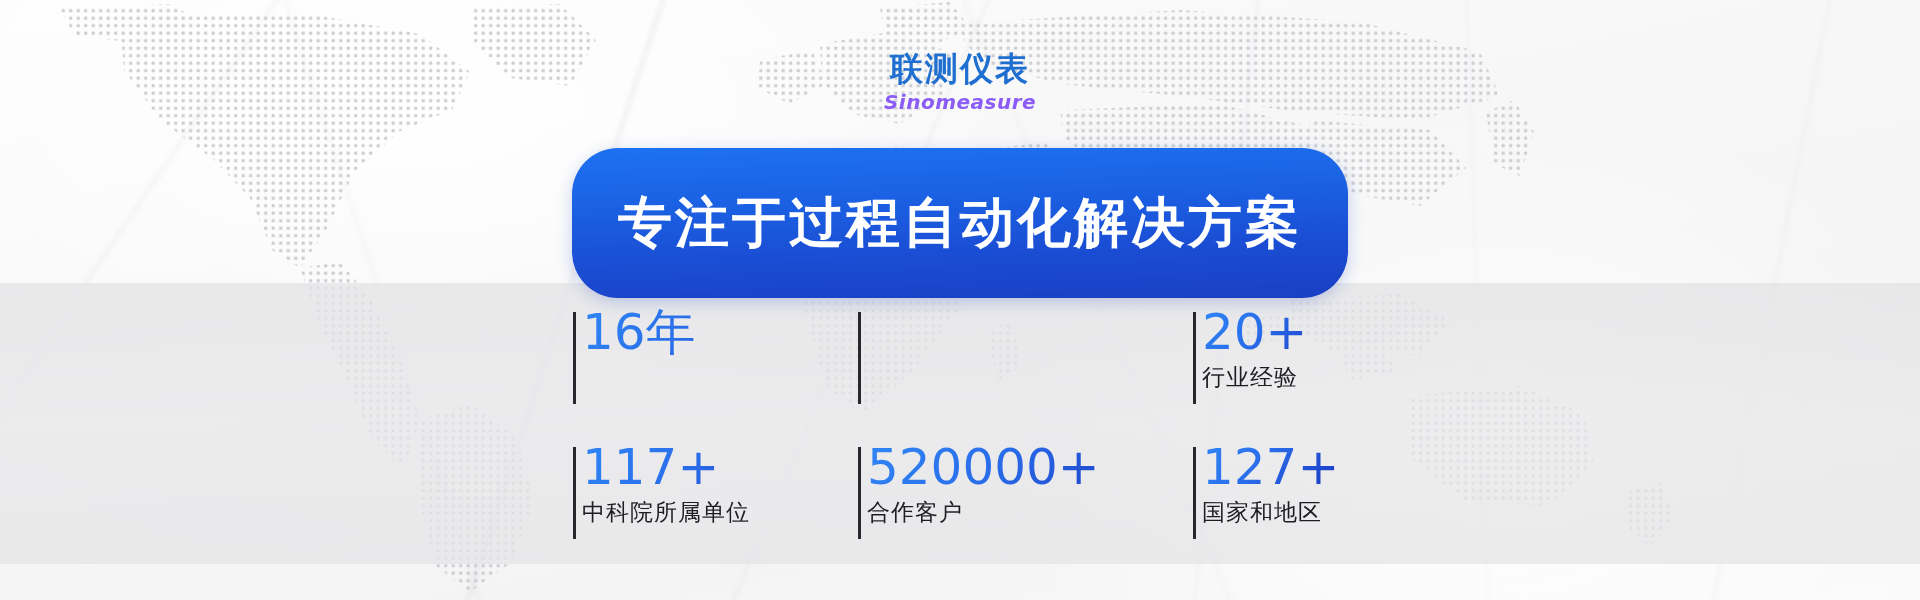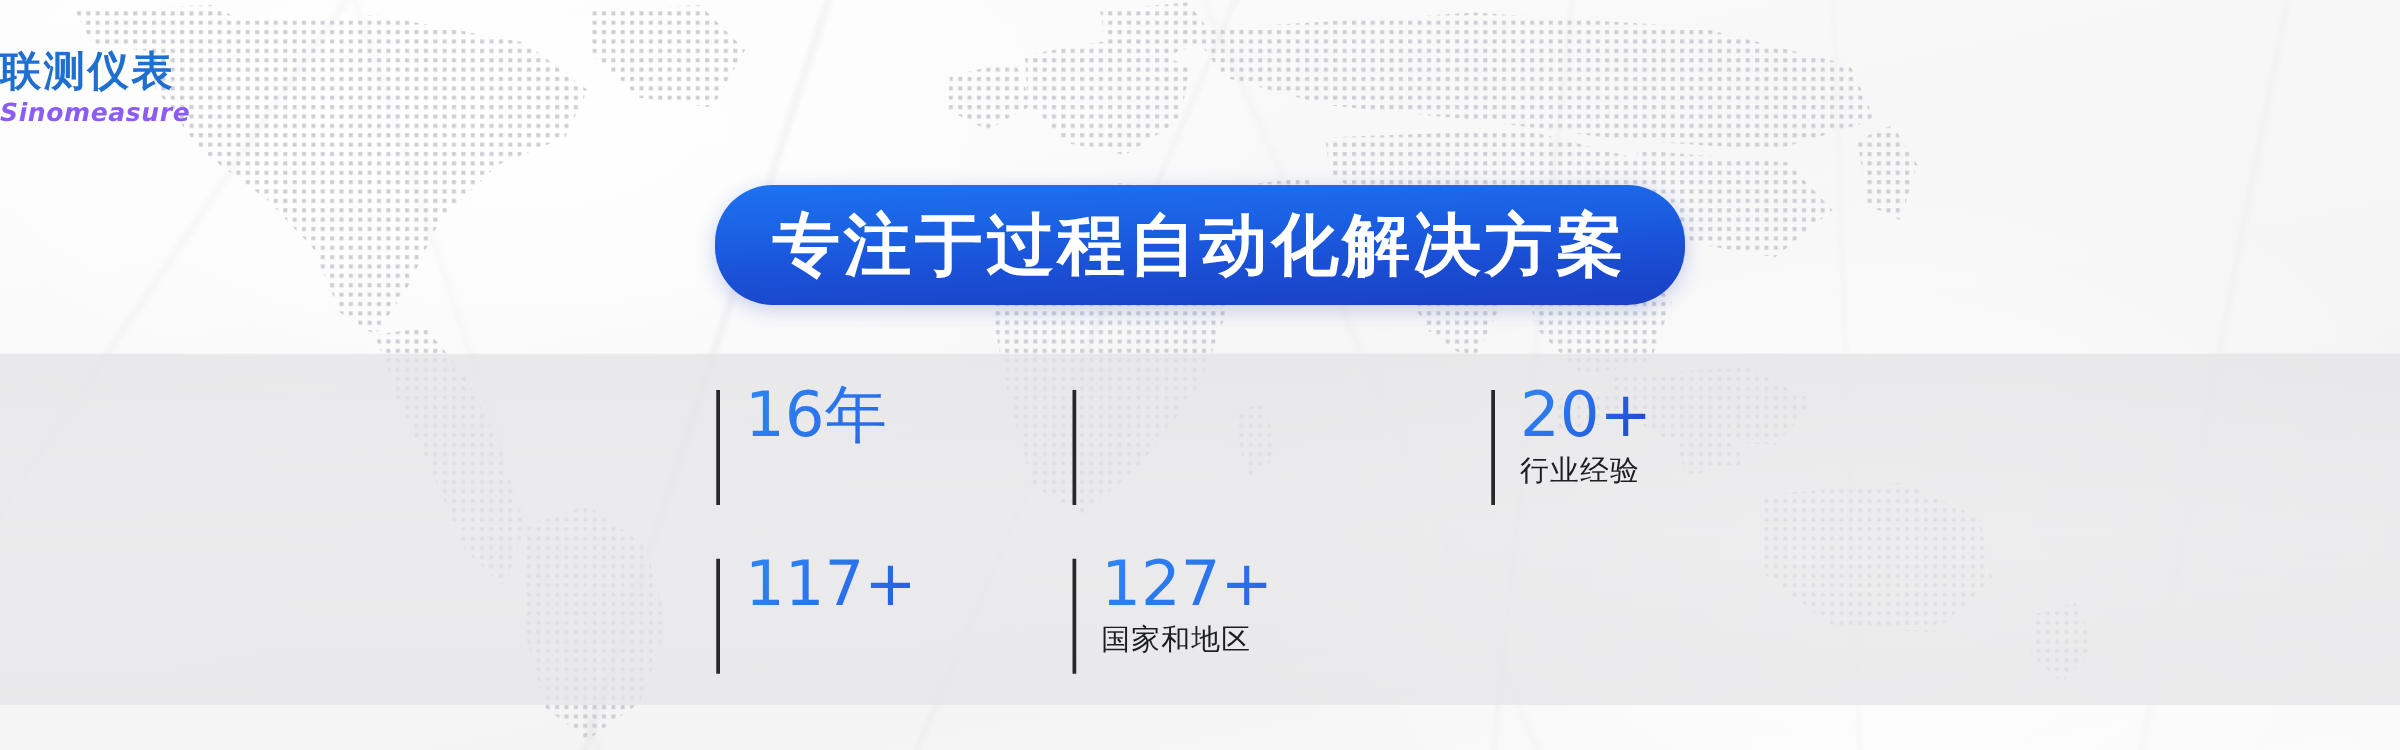--- a/index.html
+++ b/index.html
@@ -73,21 +73,22 @@
   .content {
     position: absolute;
     inset: 0;
   }
 
   
   .logo {
     position: absolute;
     left: 0;
     right: 0;
-    top: 40px;
+    top: 52px;
+    text-align: center;
     line-height: 1;
     user-select: none;
   }
   .logo-cn {
     font-family: "DejaVu Sans", "Liberation Sans", sans-serif;
     font-size: 33px;
     font-weight: 700;
     letter-spacing: 2px;
     color: #1f6fd0;
     display: block;
@@ -109,22 +110,22 @@
     left: 0;
     right: 0;
     top: 148px;
     display: flex;
     justify-content: center;
   }
   .headline-pill {
     display: inline-flex;
     align-items: center;
     justify-content: center;
-    height: 96px;
-    padding: 0 46px;
+    height: 118px;
+    padding: 16px 46px;
     border-radius: 46px;
     background: linear-gradient(178deg, #1d72f2 0%, #1b62e4 32%, #1a4ed4 66%, #1a3fc4 100%);
     box-shadow: 0 4px 16px rgba(20, 60, 180, 0.22);
   }
   .headline-text {
     font-family: "DejaVu Sans", "Liberation Sans", sans-serif;
     font-size: 54px;
     font-weight: 700;
     letter-spacing: 3px;
     color: #ffffff;
@@ -137,21 +138,21 @@
     position: absolute;
     left: 573px;
     top: 306px;
     width: 780px;
     display: grid;
     grid-template-columns: 285px 335px 160px;
     grid-template-rows: 135px 135px;
   }
   .stat {
     position: relative;
-    padding-left: 23px;
+    padding-left: 9px;
     box-sizing: border-box;
   }
   .stat-rule {
     position: absolute;
     left: 0;
     top: 6px;
     width: 3px;
     height: 92px;
     background: #26282c;
   }
@@ -270,22 +271,28 @@
 
       <div class="stat">
         <span class="stat-rule"></span>
         <span class="stat-value">20+</span>
         <span class="stat-label">行业经验</span>
       </div>
 
       <div class="stat">
         <span class="stat-rule"></span>
         <span class="stat-value">117+</span>
-      </div>
-
+        <span class="stat-label">中科院所属单位</span>
+      </div>
+
+      <div class="stat">
+        <span class="stat-rule"></span>
+        <span class="stat-value">520000+</span>
+        <span class="stat-label">合作客户</span>
+      </div>
 
       <div class="stat">
         <span class="stat-rule"></span>
         <span class="stat-value">127+</span>
         <span class="stat-label">国家和地区</span>
       </div>
 
     </div>
   </div>
 </div>

